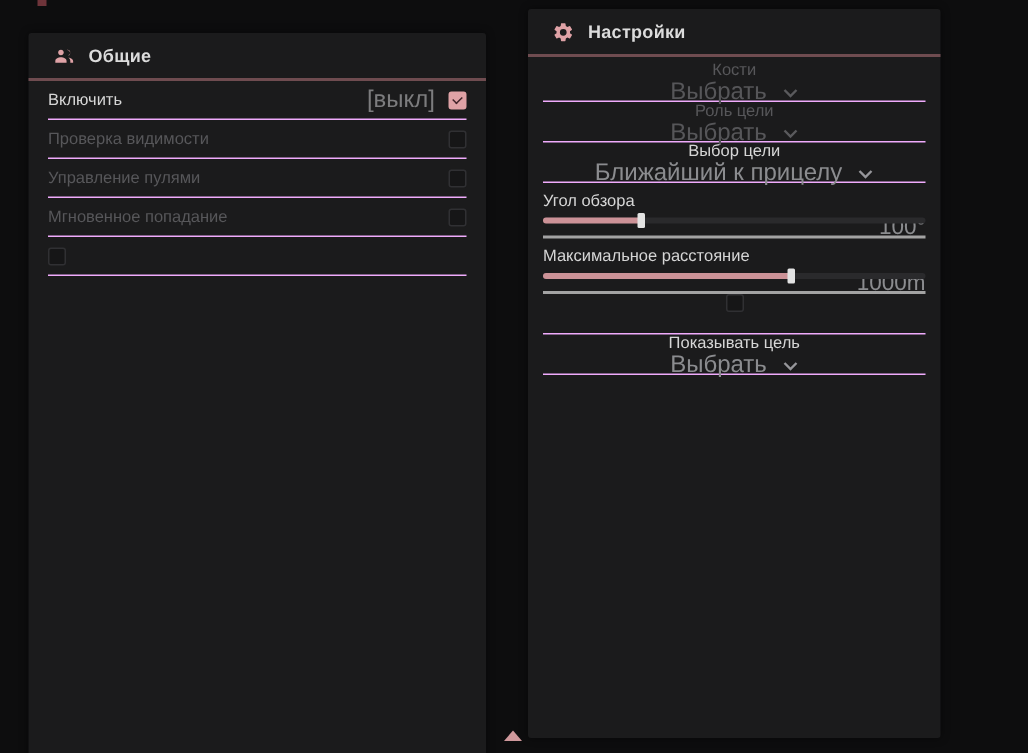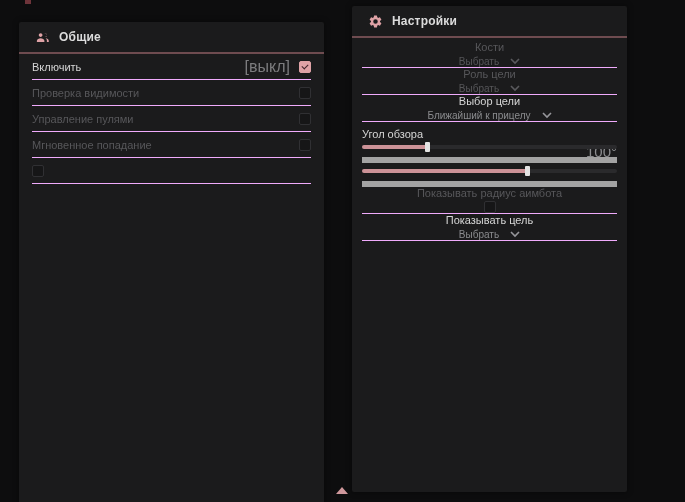--- a/index.html
+++ b/index.html
@@ -56,29 +56,29 @@
   .row.dim .checkbox{border-color:#303033;}
   .checkbox.on{background:#dfa2a6;border-color:#dfa2a6;}
   .checkbox.on::after{
     content:"";position:absolute;left:2px;top:2.5px;
     width:5px;height:3px;
     border-left:1.6px solid #402329;border-bottom:1.6px solid #402329;
     transform:rotate(-45deg);
   }
 
   .select{display:flex;align-items:center;gap:11px;cursor:default;}
-  .select-value{font-size:10px;color:#8b8c8f;}
+  .select-value{font-size:16px;color:#8b8c8f;}
   .row.dim .select-value{color:#565659;}
   .chev{width:10px;height:7px;display:block;}
   .chev path{stroke:#96969a;stroke-width:1.6;fill:none;}
   .row.dim .chev path{stroke:#5a5a5d;}
 
   .slider-row{
     padding:3px 0 4px 0;
-    border-bottom:6px solid #a3a3a3;
+    border-bottom:2px solid #a3a3a3;
     text-align:center;
   }
   .slider-top{
     display:flex;align-items:center;justify-content:space-between;
     height:17px;
   }
   .slider-val{font-size:15px;color:#8b8c8f;margin-top:36px;}
   .track{
     height:4px;background:#2a2a2c;border-radius:2px;
     margin:3px 0 4px 0;position:relative;
@@ -197,29 +197,32 @@
         <span class="slider-val">100°</span>
       </div>
       <div class="track">
         <div class="fill" style="width: 26%;">
           <div class="thumb"></div>
         </div>
       </div>
     </div>
 
     <div class="slider-row">
+      <div class="slider-top">
+        <span class="lbl">Максимальное расстояние</span>
+        <span class="slider-val">1000m</span>
+      </div>
       <div class="track">
         <div class="fill" style="width: 65%;">
           <div class="thumb"></div>
         </div>
       </div>
     </div>
 
     <div class="row dim">
-      <span class="lbl">Показывать радиус аимбота</span>
       <span class="rightside">
           <span class="checkbox"></span>
         </span>
     </div>
 
     <div class="row">
       <span class="lbl">Показывать цель</span>
       <span class="select">
         <span class="select-value">Выбрать</span>
         <svg class="chev" viewBox="0 0 10 7">

